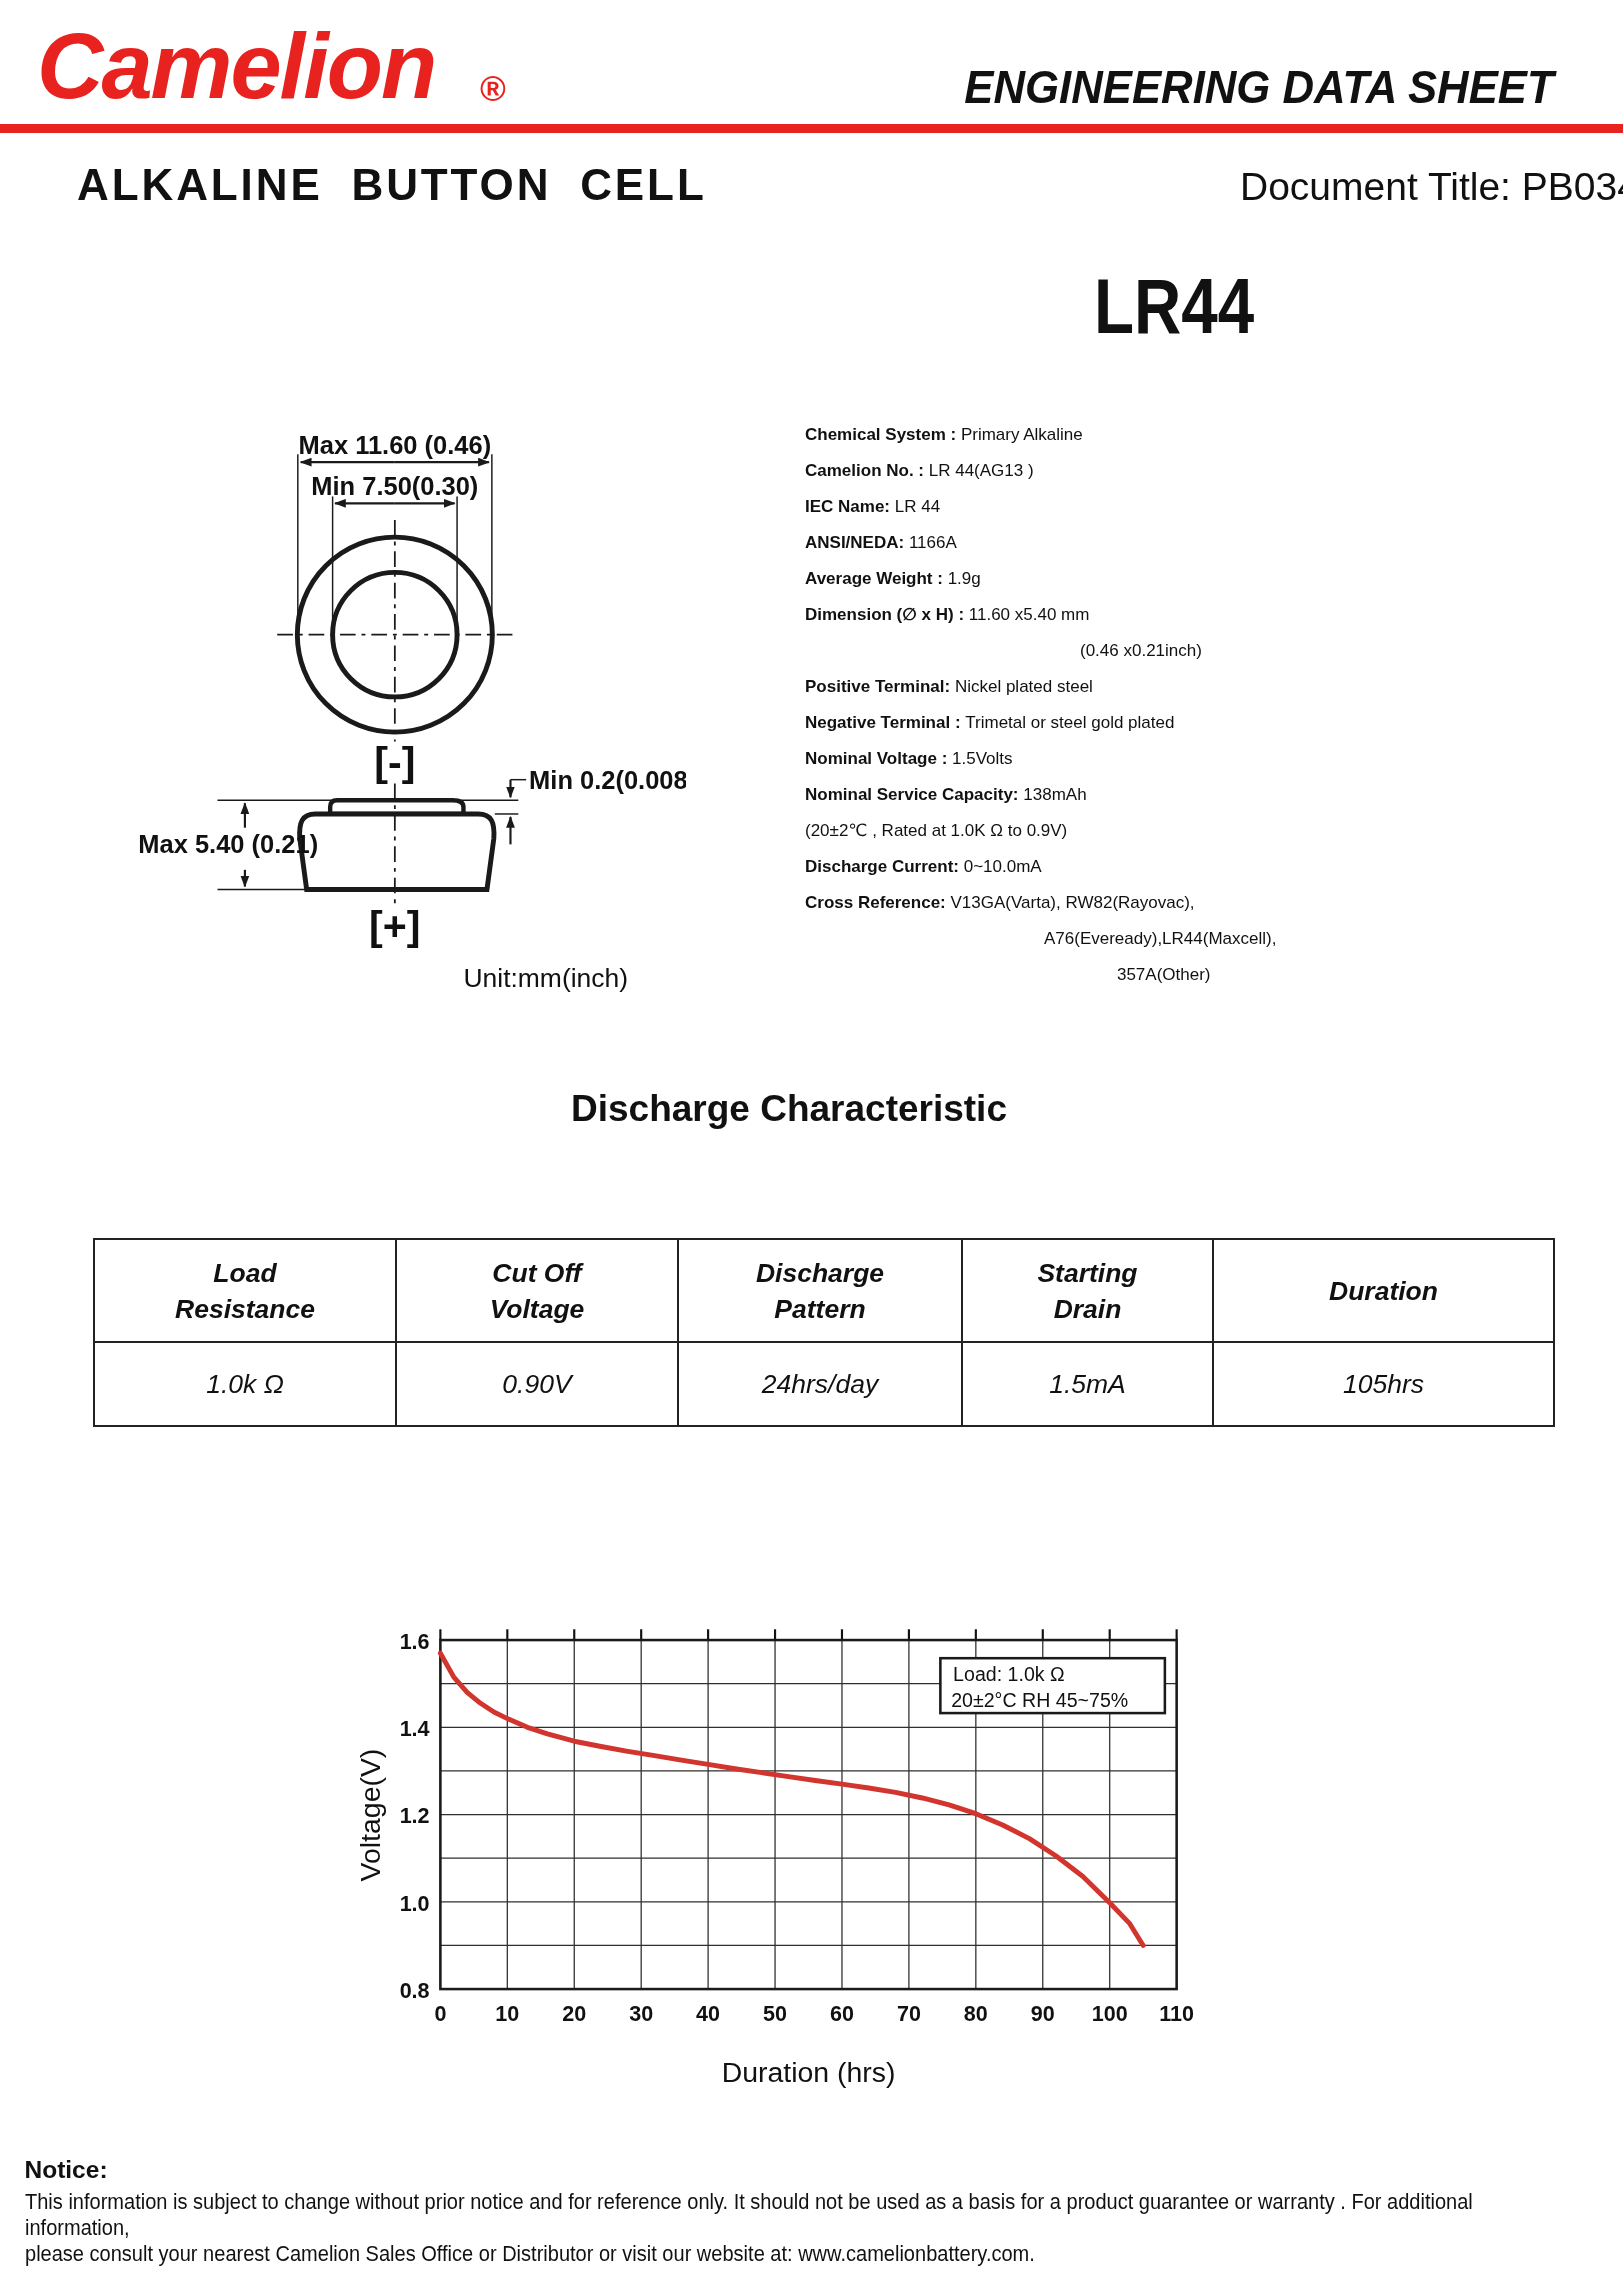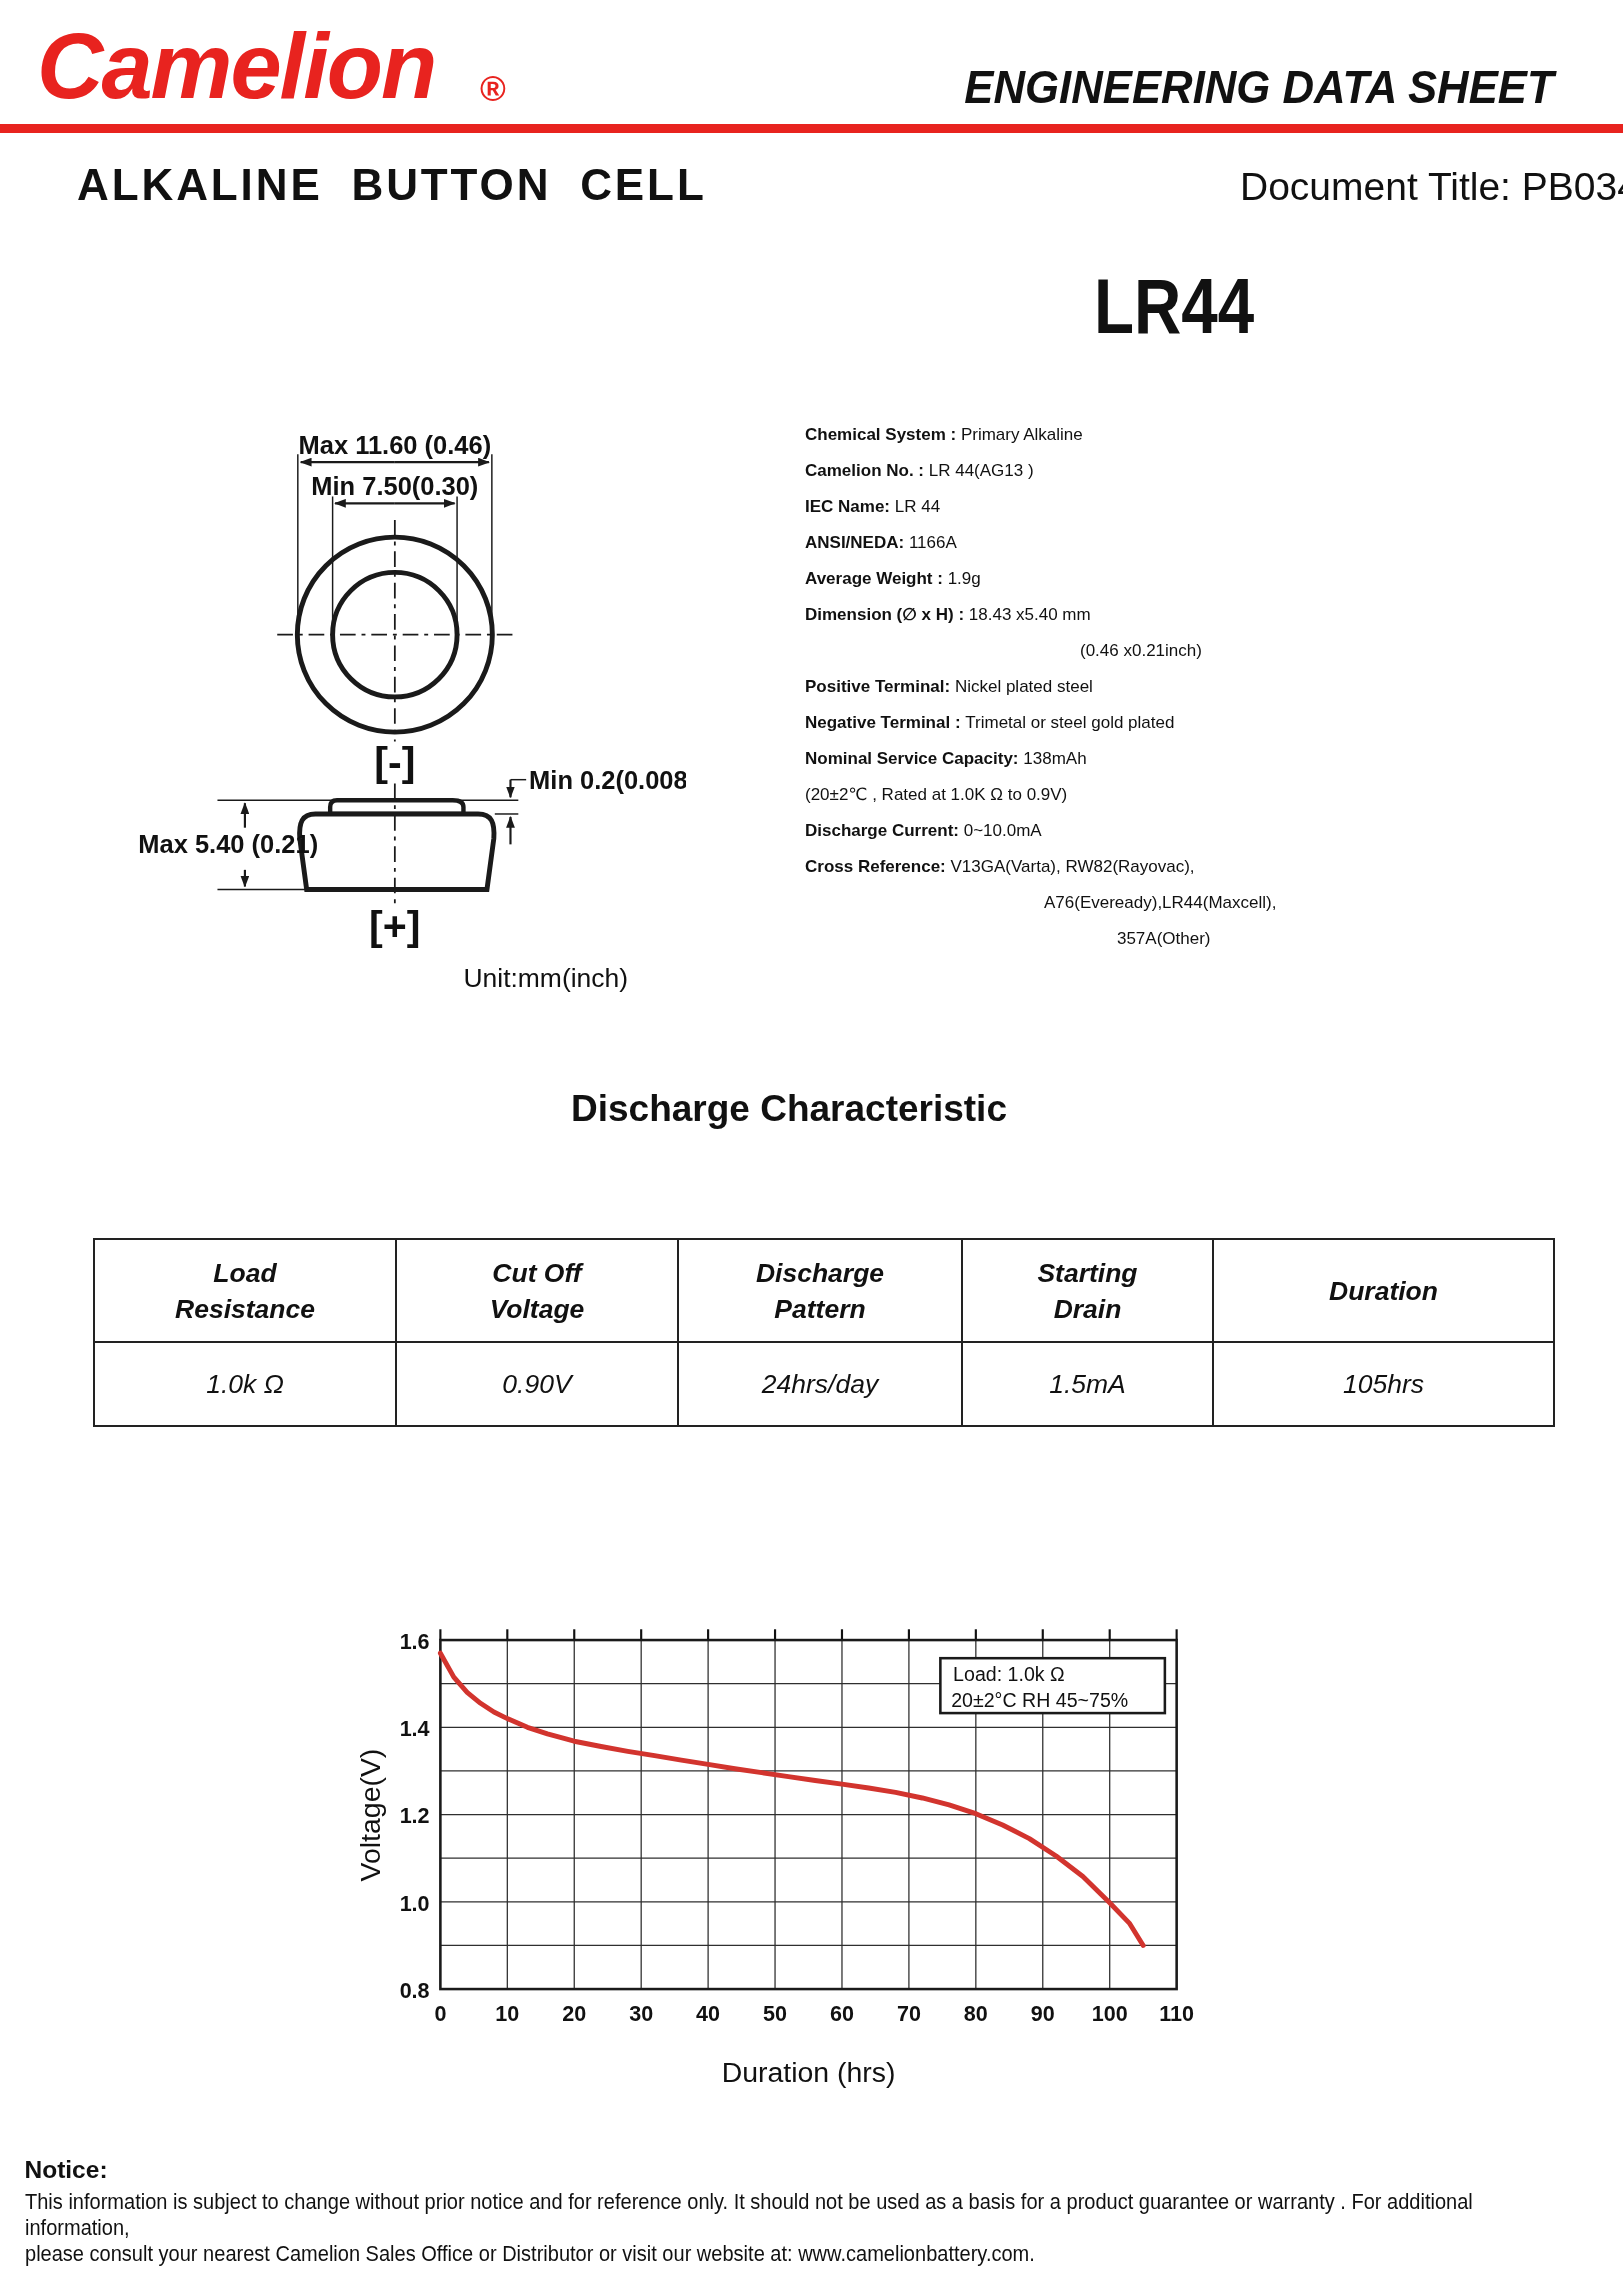--- a/index.html
+++ b/index.html
@@ -129,24 +129,25 @@
     <text class="pol-label" x="403" y="960" text-anchor="middle">[+]</text>
     <text class="unit-label" x="557" y="1008" text-anchor="middle">Unit:mm(inch)</text>
   </svg>
 
   <div class="abs specs">
     <div class="spec-line"><b>Chemical System : </b><span> Primary Alkaline</span></div>
     <div class="spec-line"><b>Camelion No. : </b><span>LR 44(AG13 )</span></div>
     <div class="spec-line"><b>IEC Name: </b><span>LR 44</span></div>
     <div class="spec-line"><b>ANSI/NEDA: </b><span>1166A</span></div>
     <div class="spec-line"><b>Average Weight : </b><span> 1.9g</span></div>
-    <div class="spec-line"><b>Dimension (∅ x H)  : </b><span> 18.43 x5.40 mm</span></div>
+    <div class="spec-line"><b>Dimension (∅ x H)  : </b><span> 11.60 x5.40 mm</span></div>
     <div class="spec-line ind-a"><span>(0.46 x0.21inch)</span></div>
     <div class="spec-line"><b>Positive Terminal: </b><span> Nickel  plated steel</span></div>
     <div class="spec-line"><b>Negative Terminal : </b><span>Trimetal or steel gold plated</span></div>
+    <div class="spec-line"><b>Nominal Voltage : </b><span> 1.5Volts</span></div>
     <div class="spec-line"><b>Nominal Service Capacity: </b><span> 138mAh</span></div>
     <div class="spec-line"><span>(20±2℃ ,  Rated at 1.0K Ω  to 0.9V)</span></div>
     <div class="spec-line"><b>Discharge Current: </b><span>0~10.0mA</span></div>
     <div class="spec-line"><b>Cross Reference: </b><span>V13GA(Varta), RW82(Rayovac),</span></div>
     <div class="spec-line ind-b"><span>A76(Eveready),LR44(Maxcell),</span></div>
     <div class="spec-line ind-c"><span>357A(Other)</span></div>
   </div>
 
   <div class="abs dc-heading">Discharge Characteristic</div>
   <table class="dc-table">

